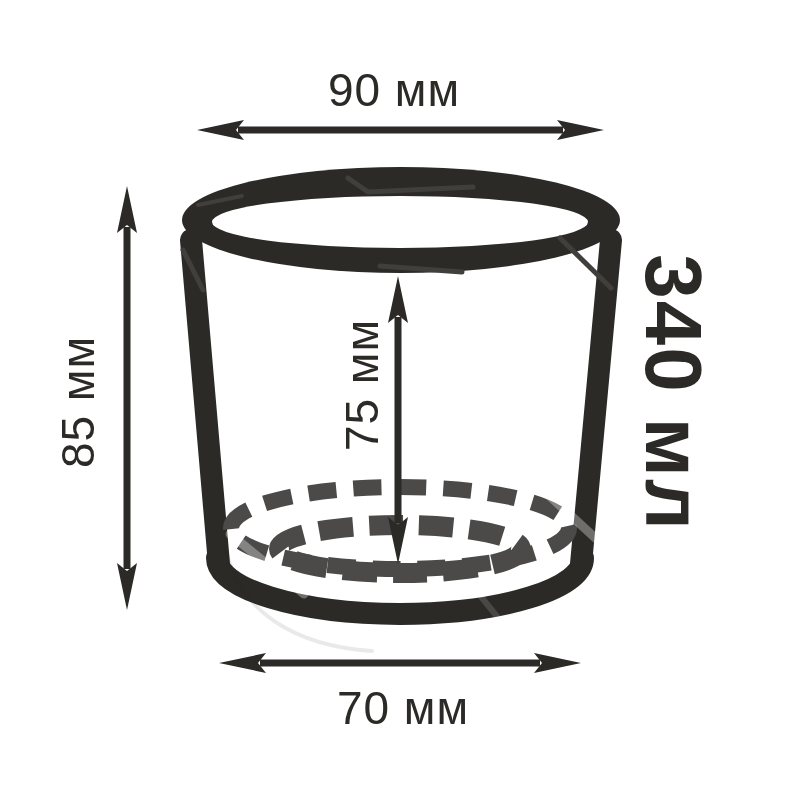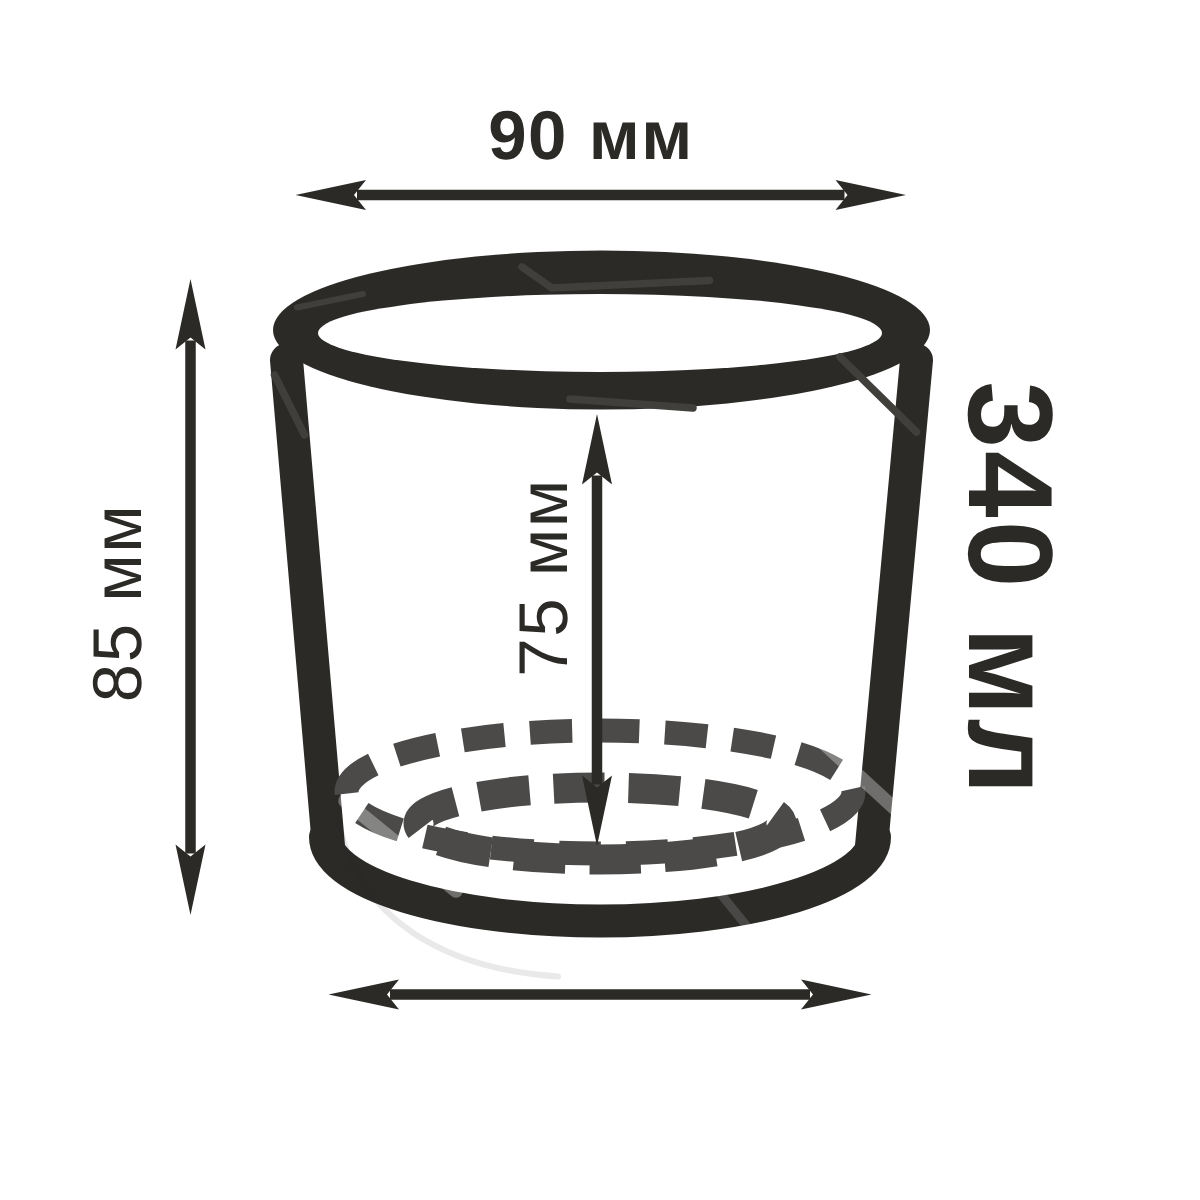--- a/index.html
+++ b/index.html
@@ -98,21 +98,22 @@
       </g>
 
       <g>
         <line x1="260" y1="663" x2="540" y2="663" stroke-width="7"></line>
         <polygon stroke="none" points="219,663 266,653 258,663 266,673"></polygon>
         <polygon stroke="none" points="581,663 534,653 542,663 534,673"></polygon>
       </g>
     </g>
   </svg>
 
-  <div class="dim-label" style="left:394px; top:90px;font-weight:bold;">90 мм</div>
+  <div class="dim-label" style="left:394px; top:90px;">90 мм</div>
 
   <div class="dim-label rot-ccw" style="left:78px; top:402px;">85 мм</div>
 
   <div class="dim-label rot-ccw" style="left:362px; top:385px;">75 мм</div>
 
+  <div class="dim-label" style="left:403px; top:708px;">70 мм</div>
 
   <div class="volume-label" style="left:673px; top:393px;">340 мл</div>
 </div>
 
 </body></html>

